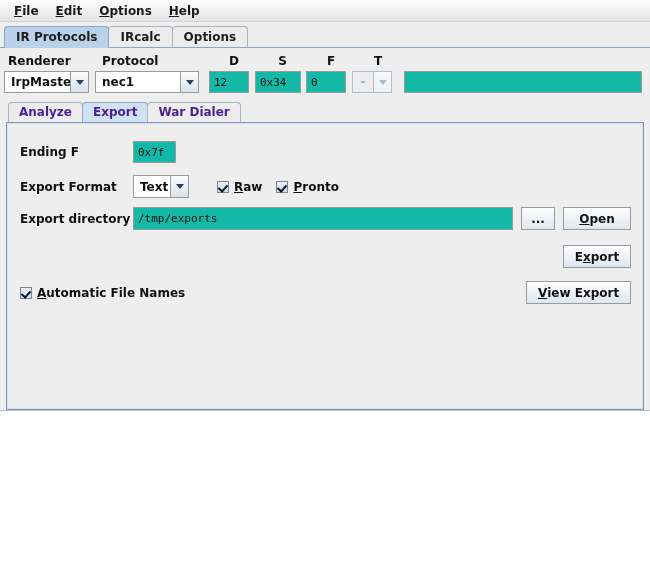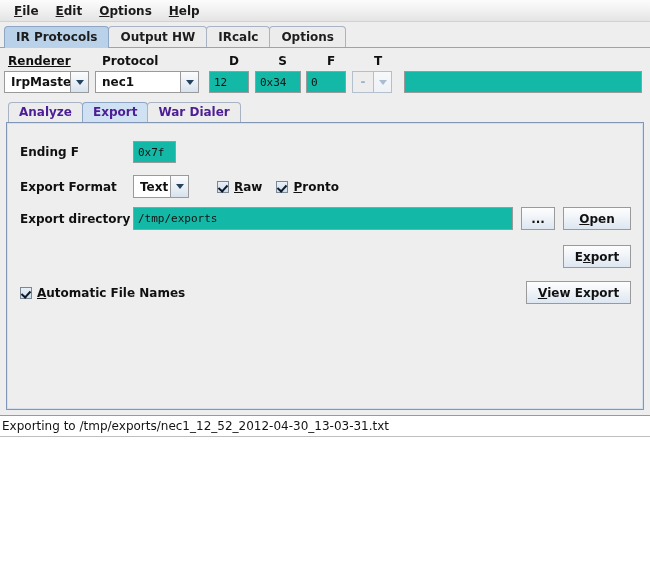--- a/index.html
+++ b/index.html
@@ -94,21 +94,21 @@
     display: flex;
     align-items: center;
   }
   .param-labels { margin-bottom: 3px; }
   .lbl {
     font-size: 12px;
     font-weight: bold;
     color: #101010;
     white-space: nowrap;
   }
-  .col-renderer { width: 90px; text-decoration: underline; }
+  .col-renderer { width: 90px; }
   .col-protocol { width: 109px; }
   .col-d { width: 46px; text-align: center; }
   .col-s { width: 51px; text-align: center; }
   .col-f { width: 46px; text-align: center; }
   .col-t { width: 48px; text-align: center; }
   .col-add { flex: 1; }
   .param-labels .col-renderer { padding-left: 4px; }
   .param-labels .col-protocol { padding-left: 4px; }
   .param-labels .col-add { padding-left: 7px; }
 
@@ -344,21 +344,20 @@
 
   <div class="menubar">
     <div class="menu-item"><span class="mn">F</span><span>ile</span></div>
     <div class="menu-item"><span class="mn">E</span><span>dit</span></div>
     <div class="menu-item"><span class="mn">O</span><span>ptions</span></div>
     <div class="menu-item"><span class="mn">H</span><span>elp</span></div>
   </div>
 
   <div class="tabstrip-outer">
     <div class="tab sel">IR Protocols</div>
-    <div class="tab">Output HW</div>
     <div class="tab">IRcalc</div>
     <div class="tab">Options</div>
   </div>
 
   <div class="paramform">
     <div class="param-labels">
       <div class="lbl col-renderer">Renderer</div>
       <div class="lbl col-protocol">Protocol</div>
       <div class="lbl col-d">D</div>
       <div class="lbl col-s">S</div>
@@ -447,19 +446,16 @@
           <span class="box on"></span>
           <span class="ctext"><span class="mn">A</span>utomatic File Names</span>
         </div>
         <div class="spacer-flex"></div>
         <div class="btn wider"><span class="mn">V</span>iew Export</div>
       </div>
 
     </div>
   </div>
 
-  <div class="statusline">
-    <div class="stext">Exporting to /tmp/exports/nec1_12_52_2012-04-30_13-03-31.txt</div>
-  </div>
 
   <div class="console"></div>
 
 </div>
 
 </body></html>

